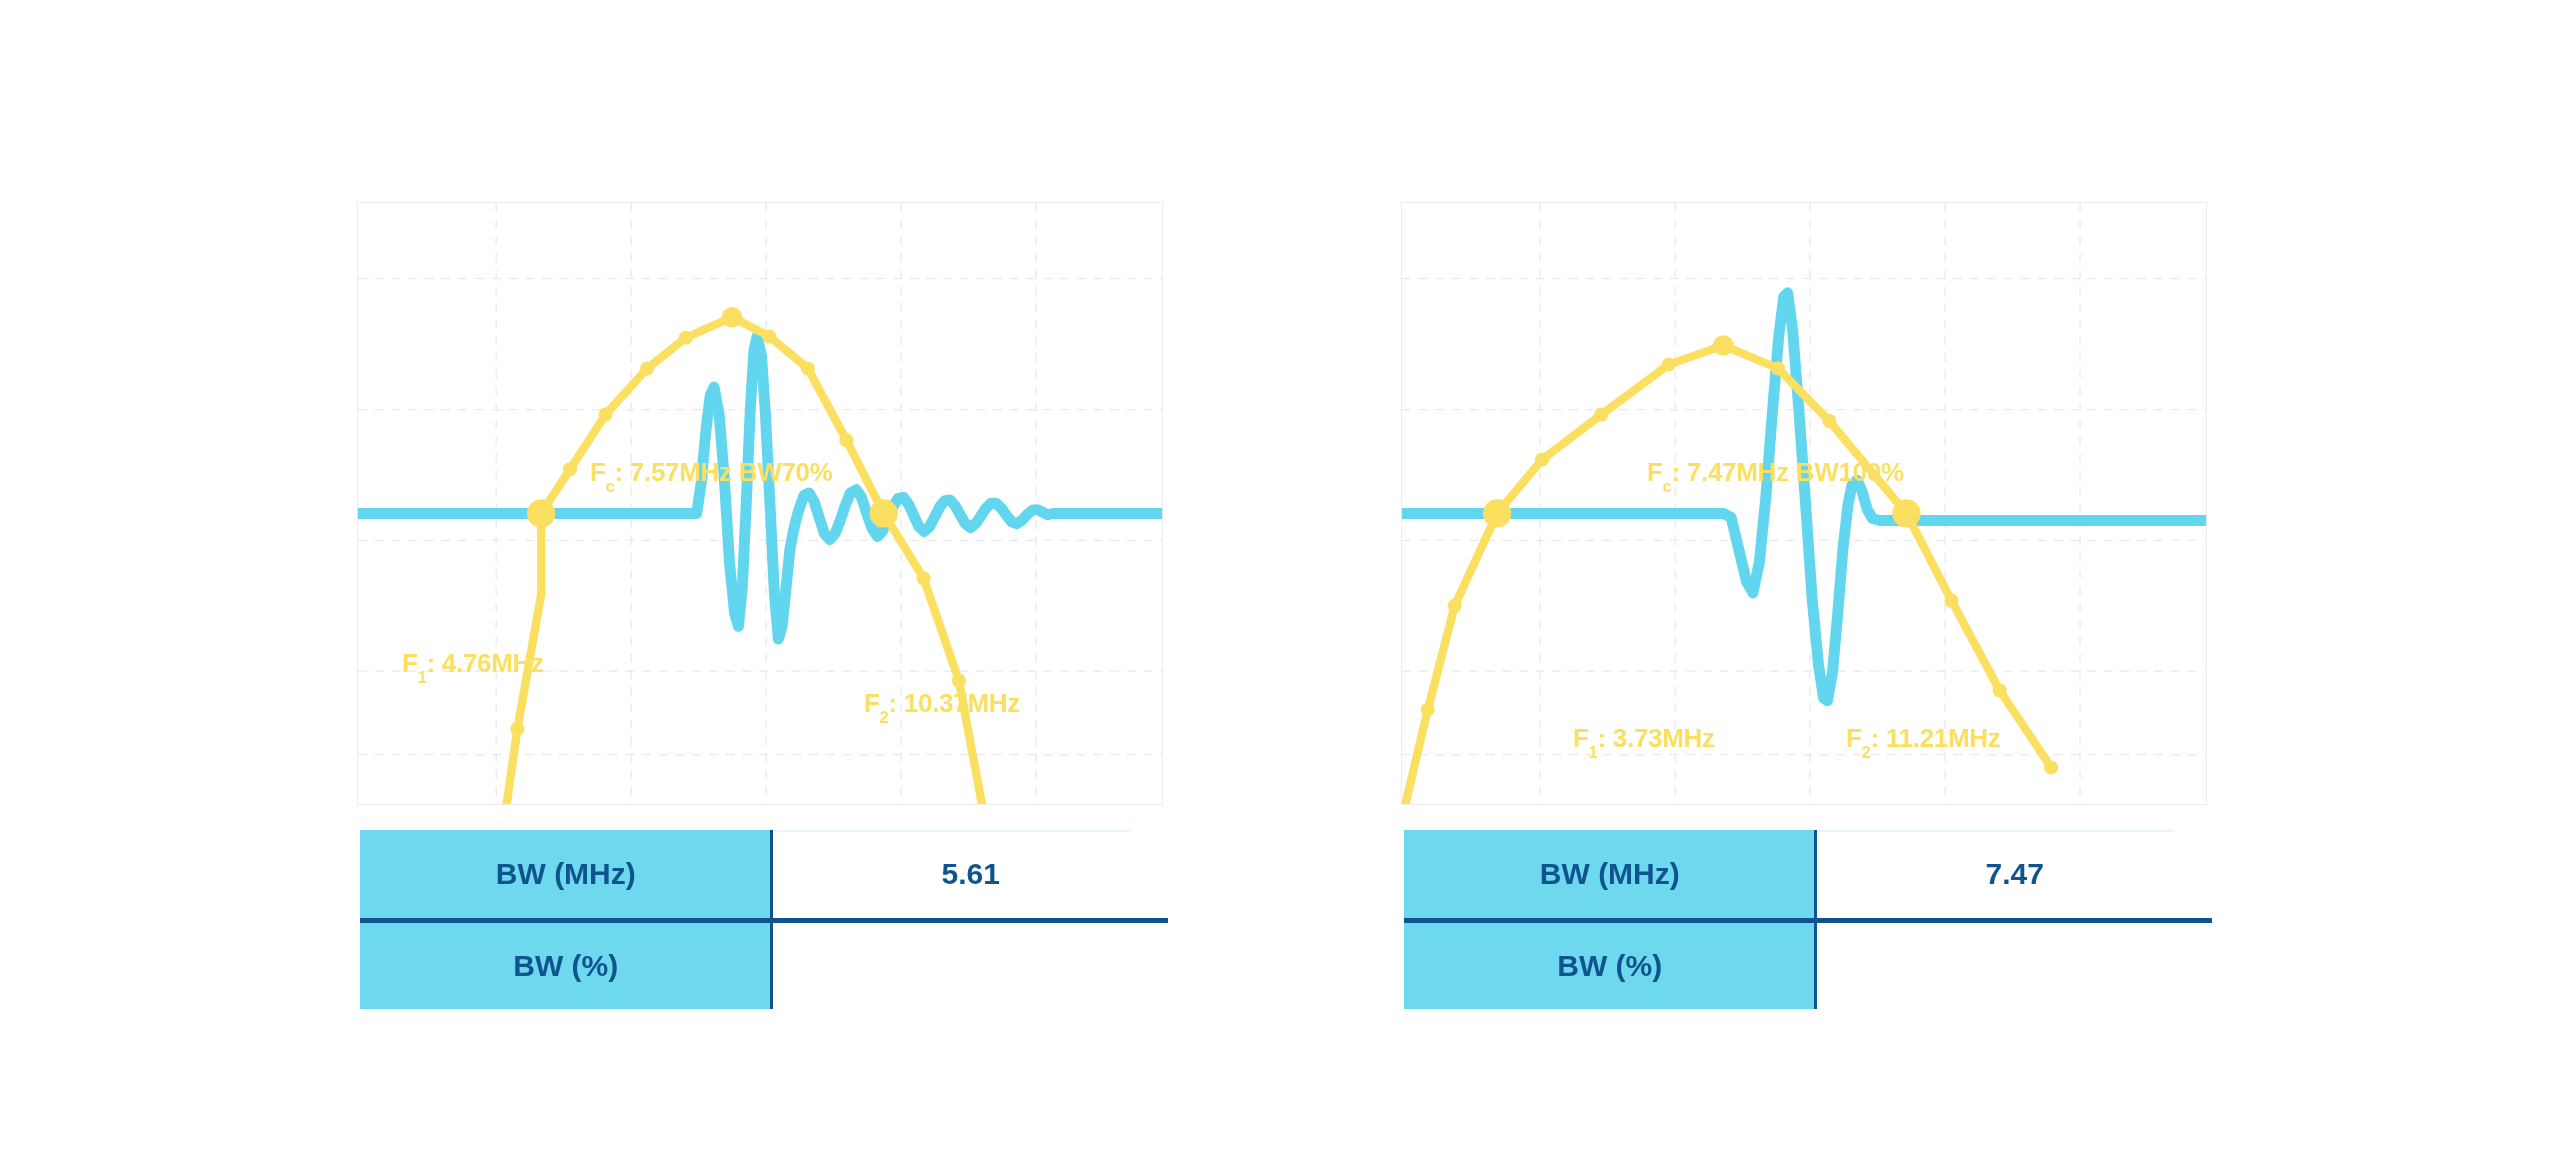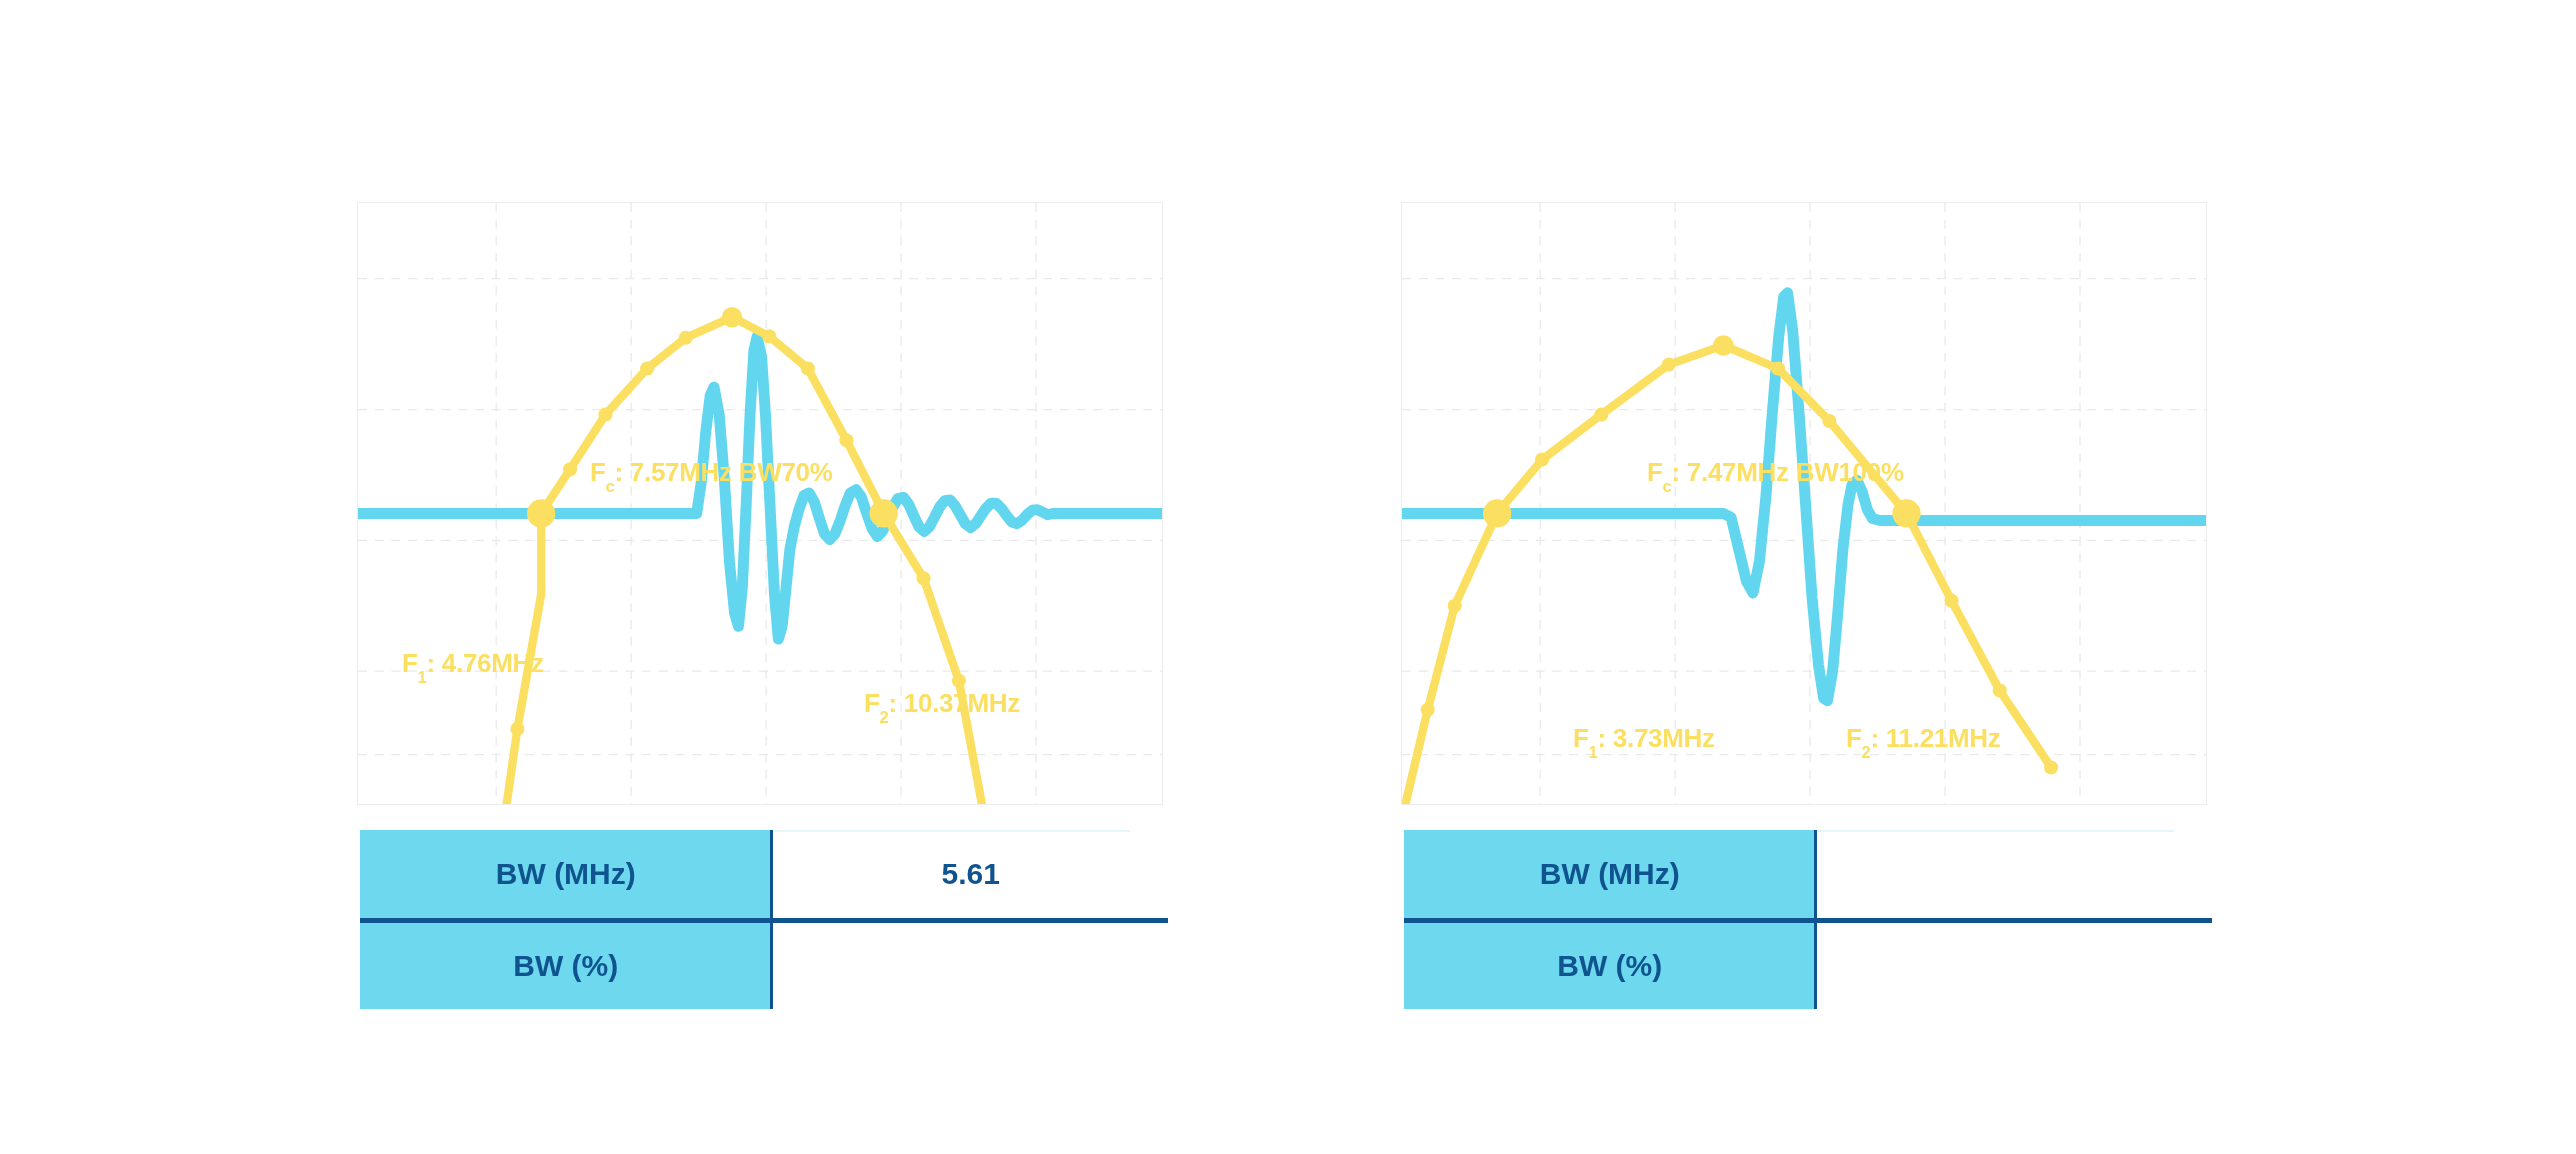--- a/index.html
+++ b/index.html
@@ -220,20 +220,21 @@
       <div class="lbl lbl-fc-r"><span>F</span><sub>c</sub><span>: 7.47MHz BW100%</span></div>
 
       <div class="lbl lbl-f1-r"><span>F</span><sub>1</sub><span>: 3.73MHz</span></div>
 
       <div class="lbl lbl-f2-r"><span>F</span><sub>2</sub><span>: 11.21MHz</span></div>
     </div>
 
     <div class="tbl">
       <div class="tbl-topline"></div>
       <div class="cell cell-head">BW (MHz)</div>
+      <div class="cell cell-val">7.47</div>
       <div class="tbl-midline"></div>
       <div class="cell cell-head r2">BW (%)</div>
       <div class="tbl-vline"></div>
     </div>
   </div>
 
 </div>
 
 
 </body></html>

